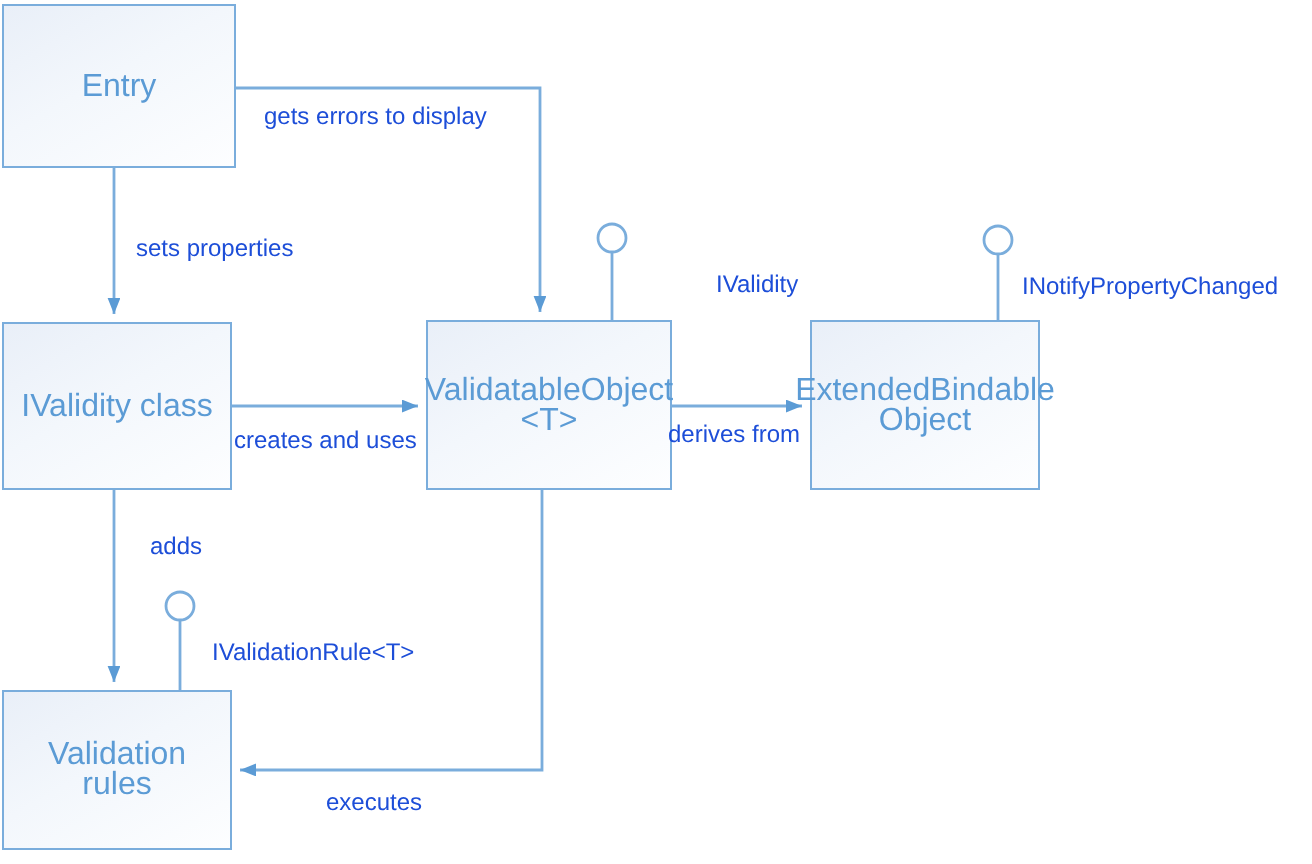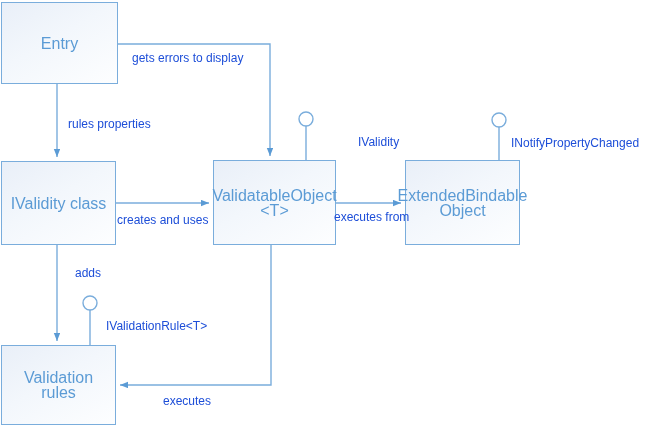--- a/index.html
+++ b/index.html
@@ -107,27 +107,27 @@
 
   <div class="node-box" style="left:1px; top:345px; width:115px; height:80px;">
     <span class="node-label">Validation rules</span>
   </div>
 
   <div class="node-box" style="left:405px; top:160px; width:115px; height:85px;">
     <span class="node-label">ExtendedBindable
 Object</span>
   </div>
 
-  <div class="edge-label" style="left:68px; top:117px;">rules properties</div>
+  <div class="edge-label" style="left:68px; top:117px;">sets properties</div>
 
   <div class="edge-label" style="left:132px; top:51px;">gets errors to display</div>
 
   <div class="edge-label" style="left:117px; top:213px;">creates and uses</div>
 
-  <div class="edge-label" style="left:334px; top:210px;">executes from</div>
+  <div class="edge-label" style="left:334px; top:210px;">derives from</div>
 
   <div class="edge-label" style="left:75px; top:266px;">adds</div>
 
   <div class="edge-label" style="left:163px; top:394px;">executes</div>
 
   <div class="iface-label" style="left:317px; top:135px;margin-left:41px;">IValidity</div>
 
   <div class="iface-label" style="left:511px; top:136px;">INotifyPropertyChanged</div>
 
   <div class="iface-label" style="left:106px; top:319px;text-align:right;">IValidationRule&lt;T&gt;</div>

